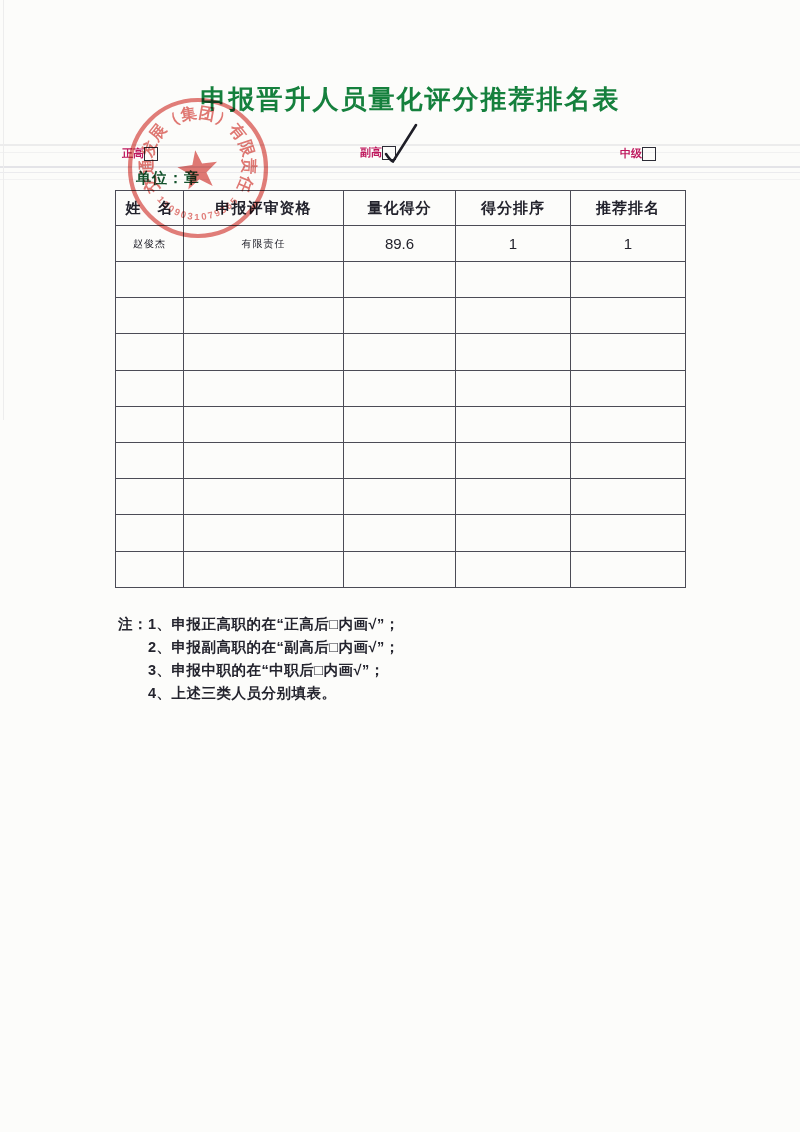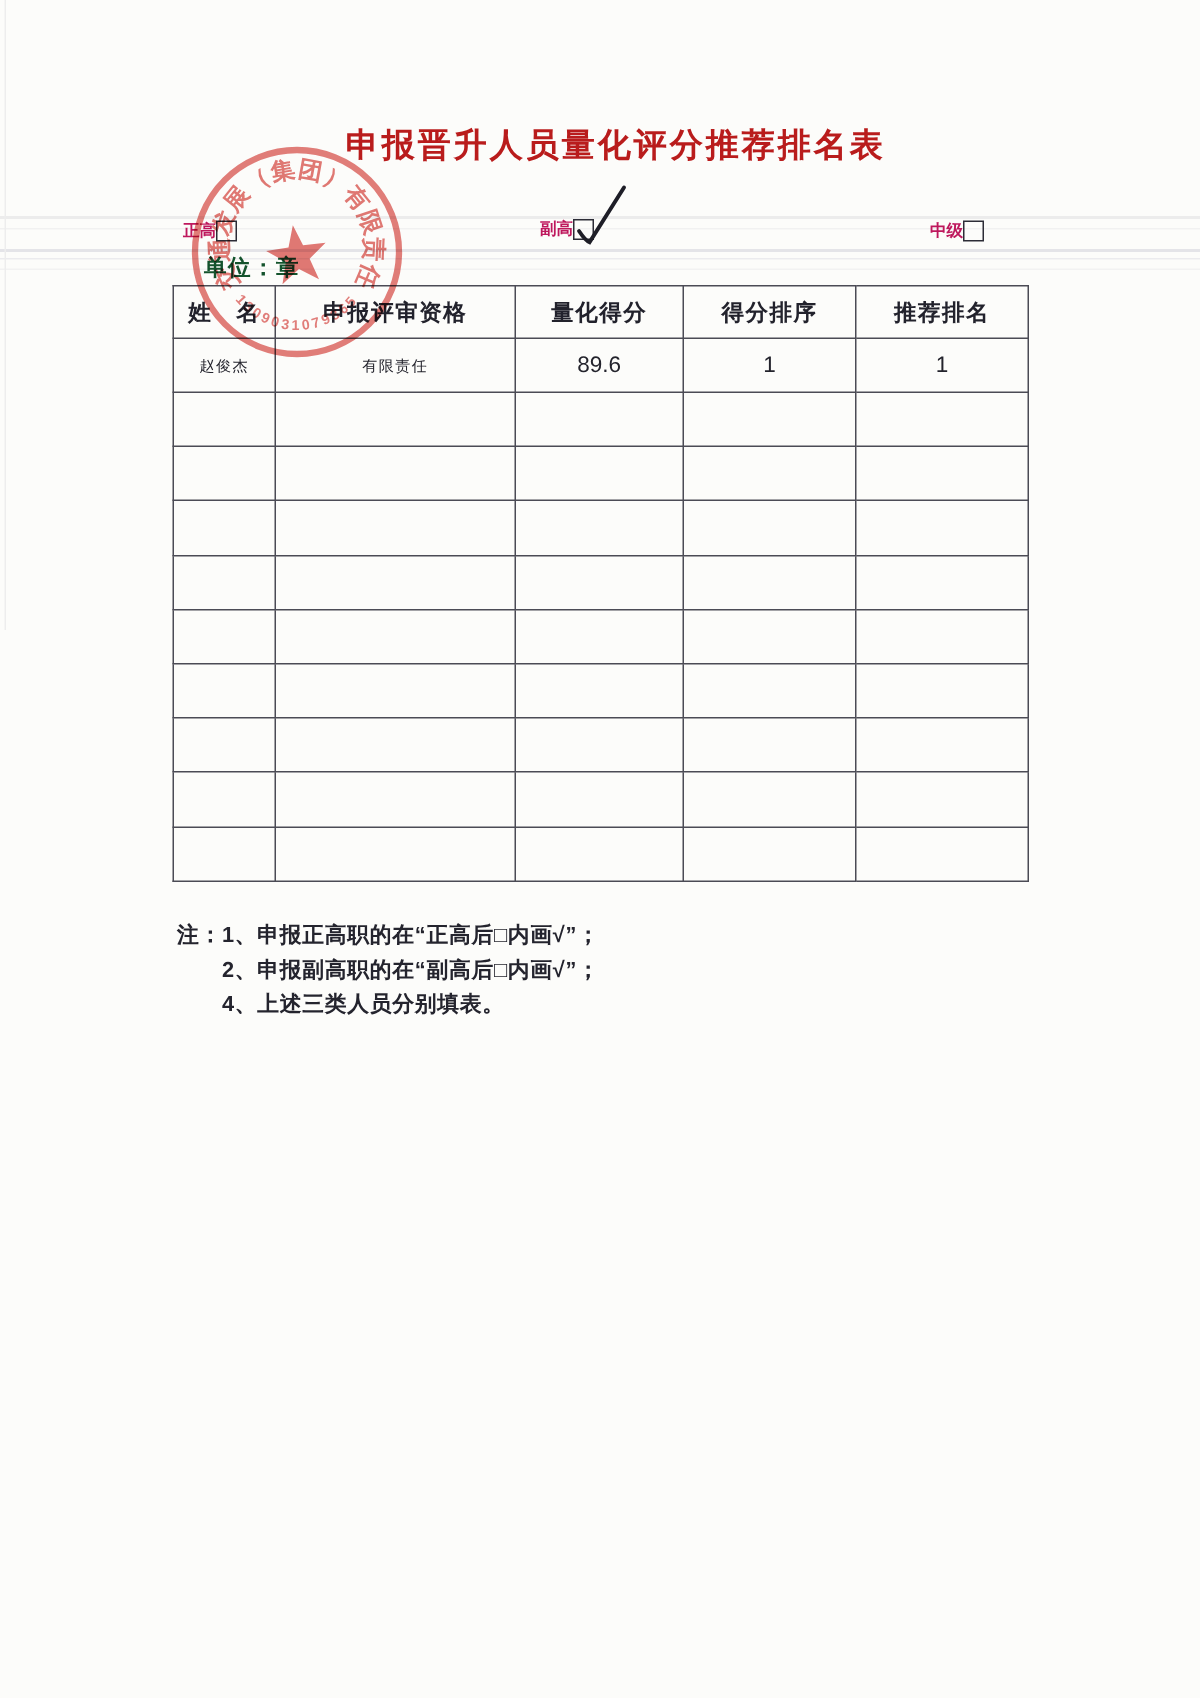--- a/index.html
+++ b/index.html
@@ -22,23 +22,23 @@
   .sl4 { top: 172px; height: 1px; background: #ebebee; }
   .sl5 { top: 179px; height: 1px; background: #f2f2f2; }
   .scan-edge { position: absolute; left: 3px; top: 0; width: 1px; height: 420px; background: #ededed; z-index: 0; }
 
   .doc-title {
     position: absolute;
     top: 82px; left: 0; width: 100%;
     text-align: center;
     font-family: "Liberation Serif", serif;
     font-weight: 700;
-    font-size: 22px;
+    font-size: 26px;
     letter-spacing: 2px;
-    color: #b91c1c;
+    color: #15803d;
     z-index: 1;
     padding-left: 21px;
   }
 
   .opt {
     position: absolute;
     display: flex;
     align-items: center;
     font-weight: 700;
     font-size: 11px;
@@ -257,17 +257,18 @@
           </tr>
         </tbody>
     </table>
   </div>
 
   <div class="notes">
     <span>注：</span>
     <div>
         <div class="note-line">1、申报正高职的在“正高后□内画√”；</div>
         <div class="note-line">2、申报副高职的在“副高后□内画√”；</div>
+        <div class="note-line">3、申报中职的在“中职后□内画√”；</div>
         <div class="note-line">4、上述三类人员分别填表。</div>
       </div>
   </div>
 
 </div>
 
 </body></html>

